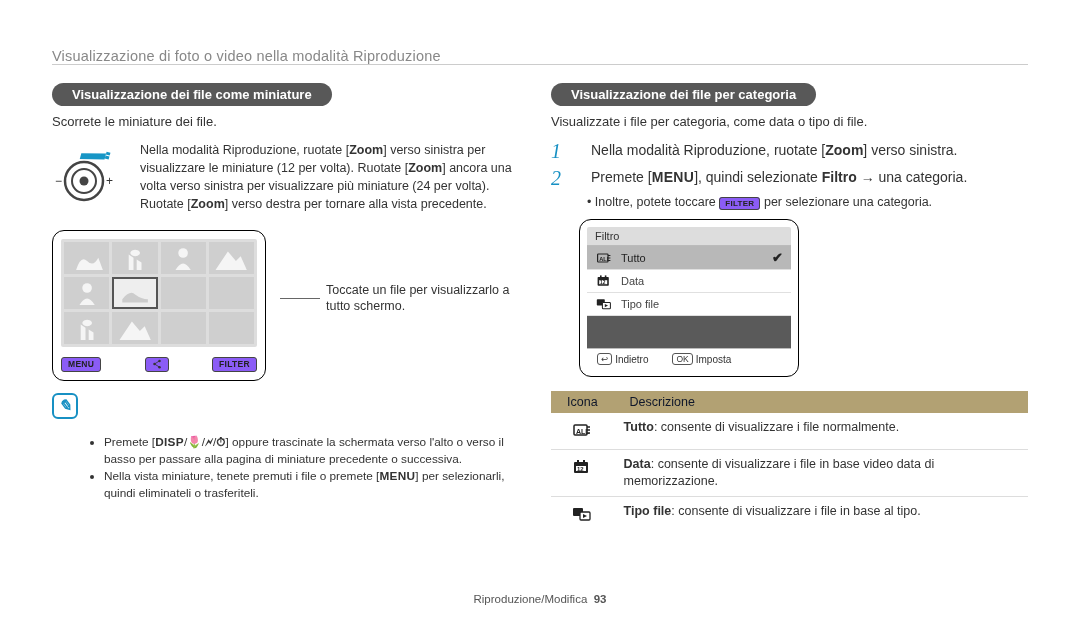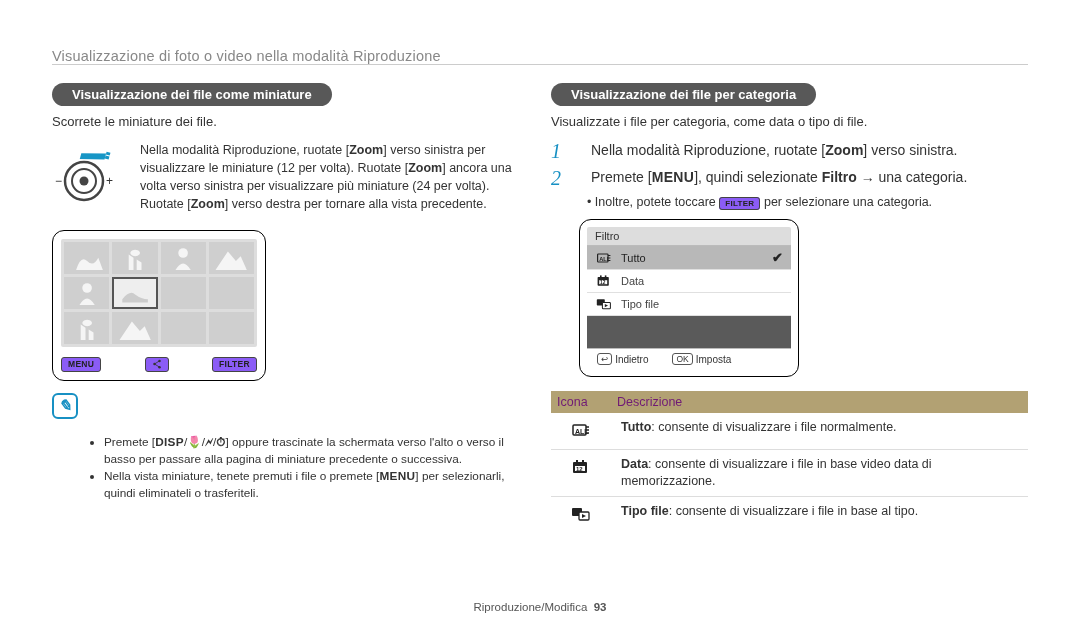--- a/index.html
+++ b/index.html
@@ -241,39 +241,39 @@
   .fp-bar .key {
     border:1px solid #555;border-radius:3px;font-size:8.5px;padding:0 3px;
   }
   .desc-table {
     width: 100%;
     border-collapse: collapse;
     font-size:12.5px;
   }
   .desc-table th {
     background:#b2a173;
-    color:#701a75;
+    color:#0f172a;
     font-weight:400;
     text-align:left;
-    padding:4px 6px;
+    padding:4px 16px;
     font-size:12.5px;
   }
   .desc-table th:first-child { width:60px;}
   .desc-table td {
     padding:6px 10px;
     border-bottom:1px solid #ddd;
     vertical-align: top;
     line-height:1.35;
   }
   .desc-table td:first-child { text-align:center; padding-top:9px;}
   .desc-table tr:last-child td { border-bottom:none;}
   .ti-icon svg { width:20px;height:16px;}
   .footer {
     position:absolute;
-    bottom:17px;
+    bottom:25px;
     left:0;right:0;
     text-align:center;
     font-size:11.5px;
     color:#555;
   }
   strong.bold { font-weight:700; }
 </style>
 </head>
 <body>
 
@@ -365,20 +365,24 @@
             <span class="lcd-chip">
               <svg width="10" height="10" viewBox="0 0 16 16" style="vertical-align:-1px">
                   <circle cx="12" cy="3" r="2" fill="#333"></circle>
                   <circle cx="4" cy="8" r="2" fill="#333"></circle>
                   <circle cx="12" cy="13" r="2" fill="#333"></circle>
                   <path d="M12 3 L4 8 L12 13" stroke="#333" stroke-width="1.3" fill="none"></path>
                 </svg>
             </span>
             <span class="lcd-chip">FILTER</span>
           </div>
+        </div>
+        <div class="leader">
+          <div class="leader-line"></div>
+          <div class="leader-text">Toccate un file per visualizzarlo a tutto schermo.</div>
         </div>
       </div>
 
       <div class="note-box">
         <div class="note-icn">✎</div>
         <div class="note-text">
           <ul>
             <li>Premete [<span class="menu-gr">DISP</span>/<b>🌷</b>/<b>🗲</b>/<b>⏱</b>] oppure trascinate la schermata verso l'alto o verso il basso per passare alla pagina di miniature precedente o successiva.</li>
             <li>Nella vista miniature, tenete premuti i file o premete [<span class="menu-gr">MENU</span>] per selezionarli, quindi eliminateli o trasferiteli.</li>
           </ul>

